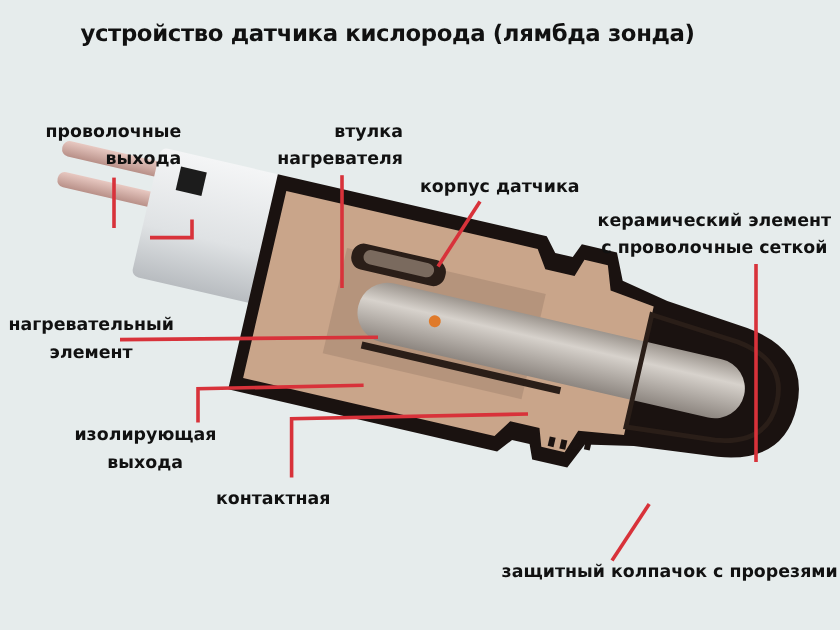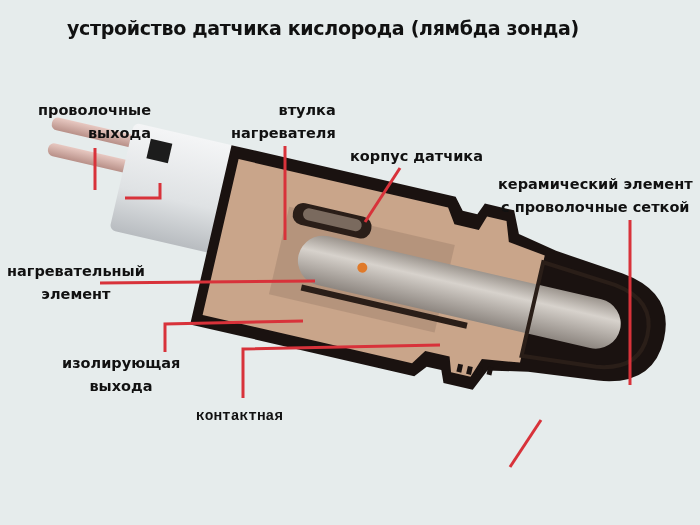--- a/index.html
+++ b/index.html
@@ -110,18 +110,19 @@
 <div class="lbl" style="left:7px; top:260px;text-align:center;">
   <div>нагревательный</div>
   <div>элемент</div>
 </div>
 
 <div class="lbl r" style="left:62px; top:352px; width:118px;">
   <div>изолирующая</div>
   <div>выхода</div>
 </div>
 
-<div class="lbl" style="left:196px; top:405px;font-family:Liberation Mono, monospace;">
+<div class="lbl" style="left:180px; top:405px;">
   <div>контактная</div>
 </div>
 
 <div class="lbl" style="left:418px; top:466px;">
+  <div>защитный колпачок с прорезями</div>
 </div>
 
 </body></html>

